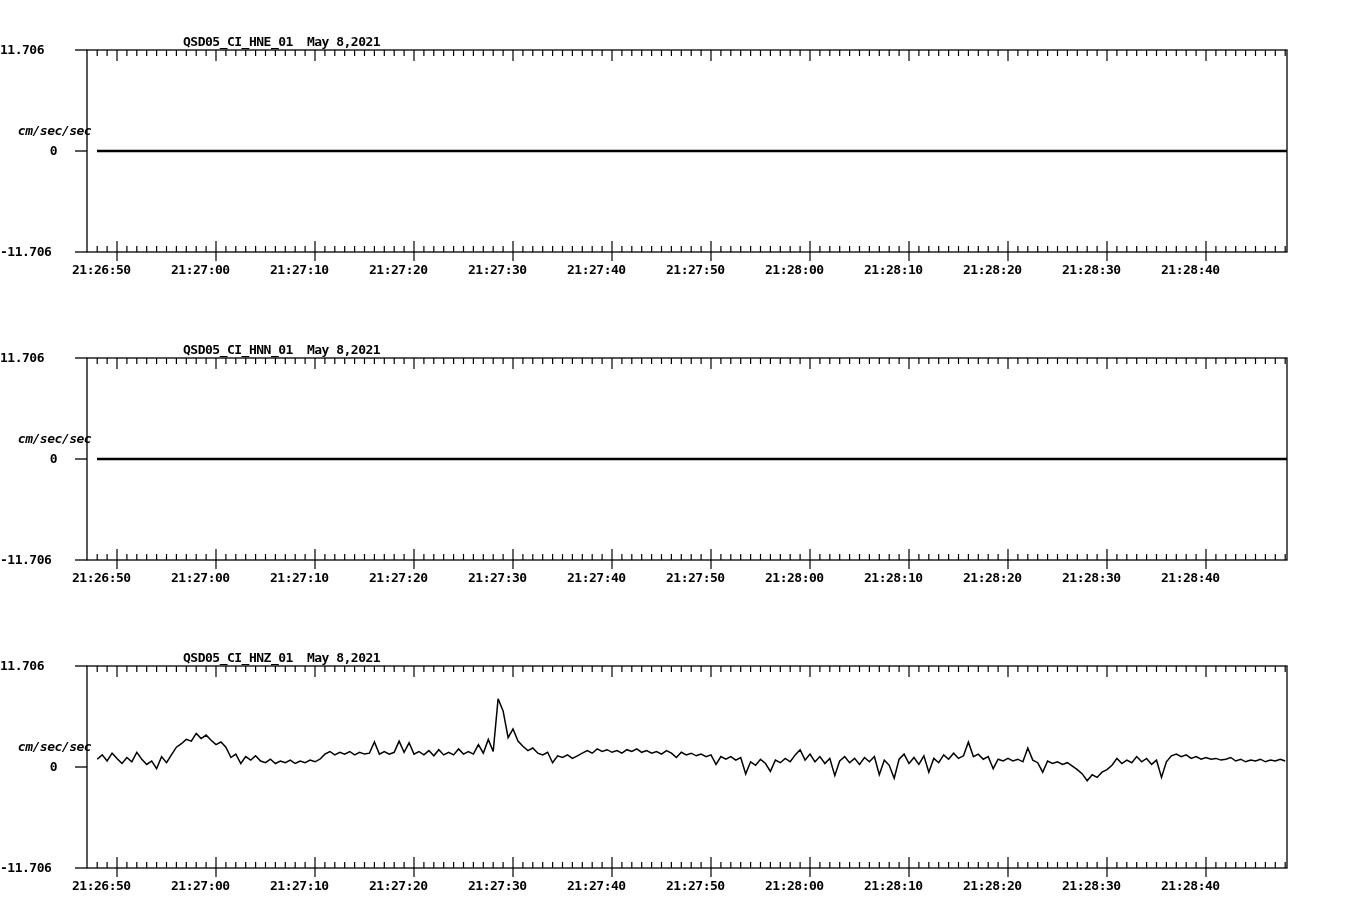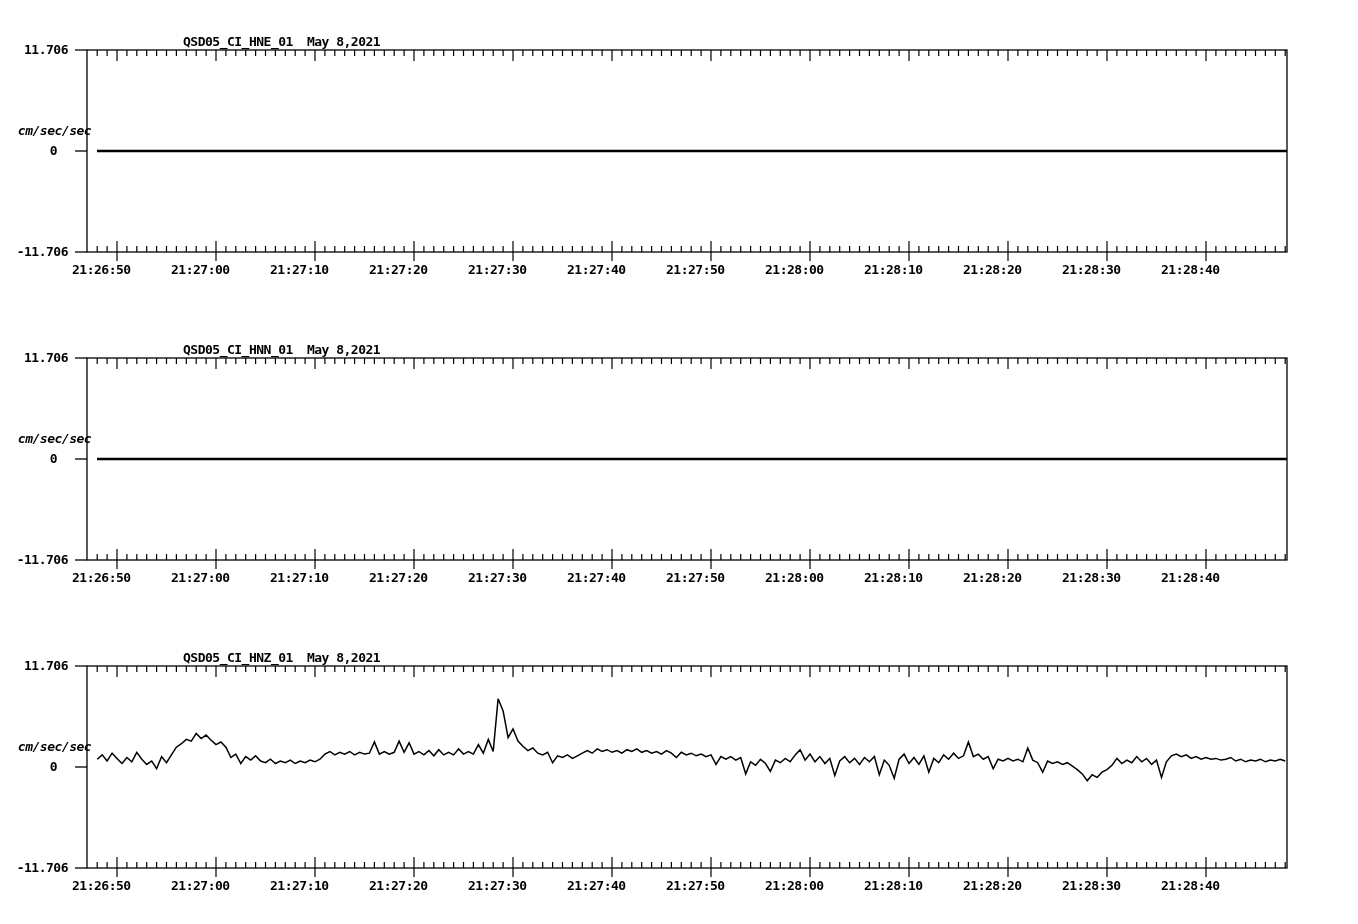--- a/index.html
+++ b/index.html
@@ -3,24 +3,24 @@
 <meta charset="utf-8">
 <style>
   html,body{margin:0;padding:0;background:#ffffff;}
   body{width:1358px;height:924px;position:relative;overflow:hidden;
        font-family:"DejaVu Sans Mono",monospace;color:#000;}
   .chart{position:absolute;left:0;top:0;width:1244px;height:924px;pointer-events:none;}
   .lbl{position:absolute;font:bold 13px "DejaVu Sans Mono",monospace;color:#000;
        letter-spacing:-0.5px;white-space:pre;line-height:16px;}
   .title{left:183px;top:calc(var(--top) - 16px);}
   .title .date{margin-left:14px;}
-  .ymax{left:12px;width:68px;text-align:center;top:calc(var(--top) - 8px);}
+  .ymax{left:0;width:68px;text-align:left;top:calc(var(--top) - 8px);}
   .yunit{left:16px;width:77px;text-align:center;top:calc(var(--top) + 73px);font-style:italic;}
   .yzero{left:0;width:57px;text-align:right;top:calc(var(--top) + 93px);}
-  .ymin{left:0;width:68px;text-align:right;top:calc(var(--top) + 194px);}
+  .ymin{left:0;width:68px;text-align:left;top:calc(var(--top) + 194px);}
   .xtick{position:absolute;width:90px;
          font:bold 13px "DejaVu Sans Mono",monospace;letter-spacing:-0.5px;}
   svg#canvas{position:absolute;left:0;top:0;}
 </style>
 </head>
 <body>
 
 <svg id="canvas" width="1358" height="924">
     <g>
       <rect x="87" y="50" width="1200" height="202" fill="none" stroke="#000000" stroke-width="1.3"></rect>

